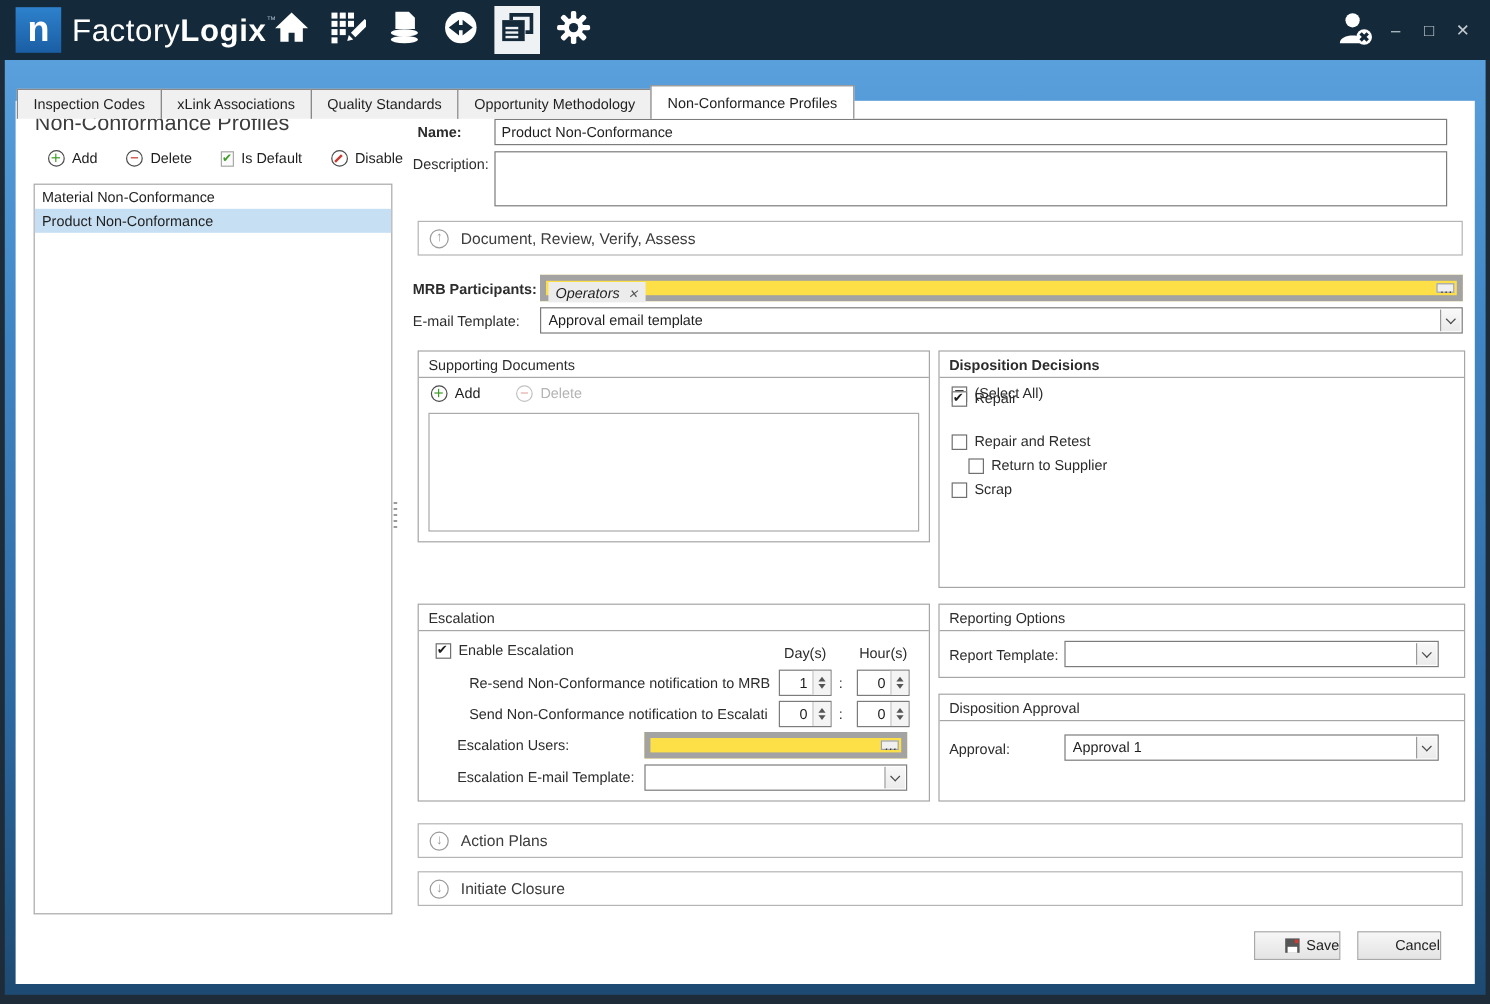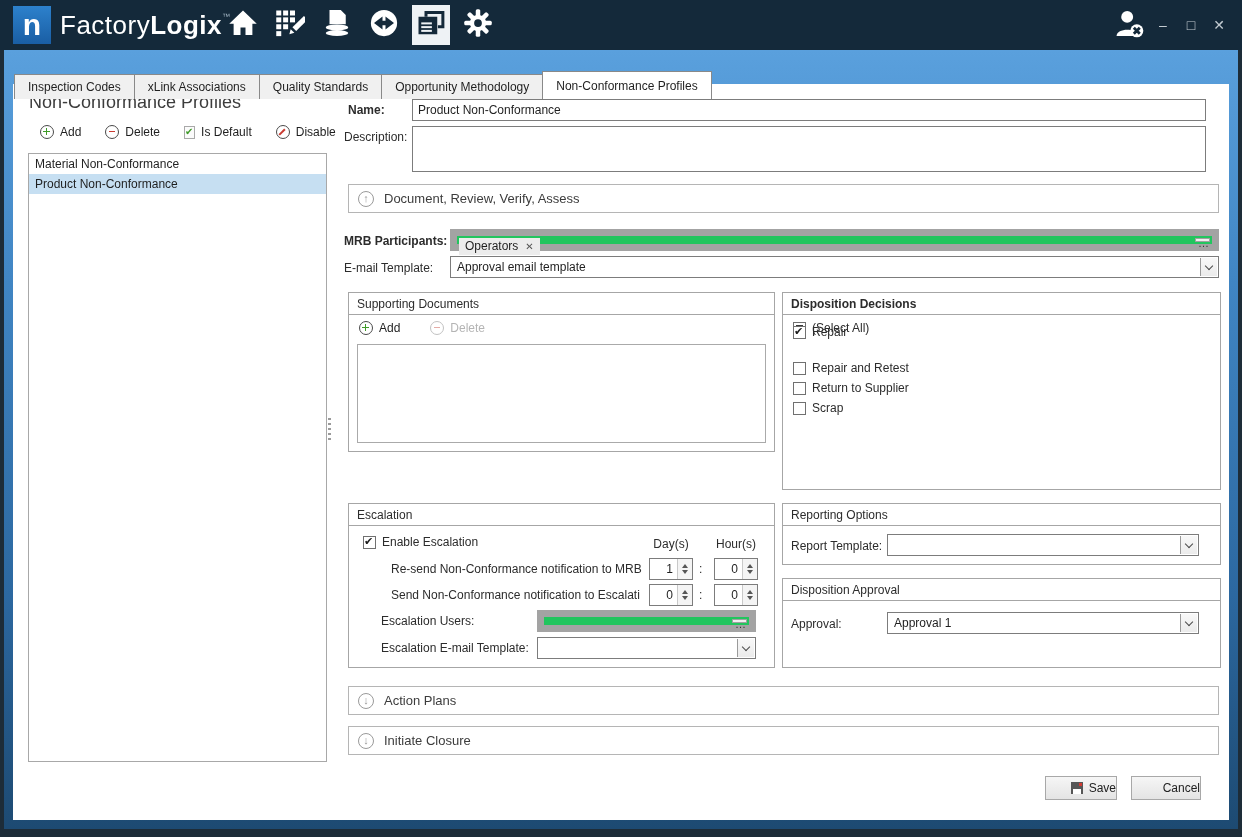--- a/index.html
+++ b/index.html
@@ -51,21 +51,21 @@
   .sb-list { position:absolute; left:15px; top:69px; width:299px; height:609px;
              border:1px solid #a8a8a8; background:#fff; font-size:12px; color:#1f1f1f; }
   .sb-item { height:20px; line-height:20px; padding:0 6px; white-space:nowrap; overflow:hidden; }
   .sb-item.selected { background:#c6dff2; }
   .splitter { position:absolute; left:315px; top:334px; width:3px; height:24px;
               background:repeating-linear-gradient(180deg,#9a9a9a 0 2px, transparent 2px 5px); }
   
   .tfield { position:absolute; border:1px solid #7c7c7c; background:#fff; font-size:12px; color:#1f1f1f;
             font-family:"Liberation Sans",sans-serif; padding:0 5px; }
   textarea.tfield { resize:none; padding-top:3px; }
-  .boxfield { position:absolute; border:7px solid #a3a3a3; background:#22c55e; }
+  .boxfield { position:absolute; border:5px solid #a3a3a3; background:#fde047;font-style:italic; }
   .tag { display:inline-flex; align-items:center; gap:7px; background:#ececec; height:17px;
          margin:1px 0 0 2px; padding:0 6px; font-size:12px; color:#1f1f1f; }
   .tag-x::after { content:"✕"; font-size:10px; color:#555; }
   .dots { position:absolute; right:2px; top:2px; bottom:2px; width:15px; background:#f0f0f0;
           border:1px solid #a0a0a0; }
   .dots::after { content:"…"; position:absolute; left:2px; top:-2px; font-size:11px; color:#333; }
   .combo { position:absolute; border:1px solid #7c7c7c; background:#fff; }
   .combo .val { position:absolute; left:6px; right:22px; top:3px; font-size:12px; color:#1f1f1f;
                 white-space:nowrap; overflow:hidden; }
   .combo .dd { position:absolute; right:1px; top:1px; bottom:1px; width:17px;
@@ -305,21 +305,21 @@
       <span>(Select All)</span>
     </div>
     <div class="cbrow checked" style="left:10px; top:32px;">
       <span class="cbox"></span>
       <span>Repair</span>
     </div>
     <div class="cbrow unchecked" style="left:10px; top:68px;">
       <span class="cbox"></span>
       <span>Repair and Retest</span>
     </div>
-    <div class="cbrow unchecked" style="left:10px; top:88px;">
+    <div class="cbrow unchecked" style="left:24px; top:88px;">
       <span class="cbox"></span>
       <span>Return to Supplier</span>
     </div>
     <div class="cbrow unchecked" style="left:10px; top:108px;">
       <span class="cbox"></span>
       <span>Scrap</span>
     </div>
   </div>
 
   <div class="grp" style="left:335px; top:419px; width:427px; height:165px;">

